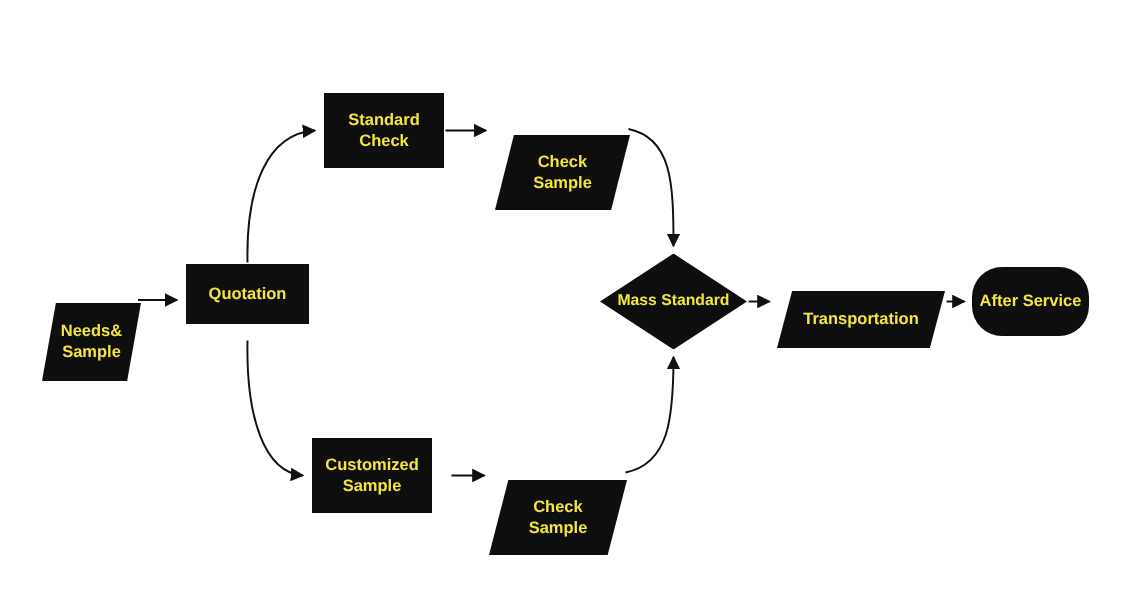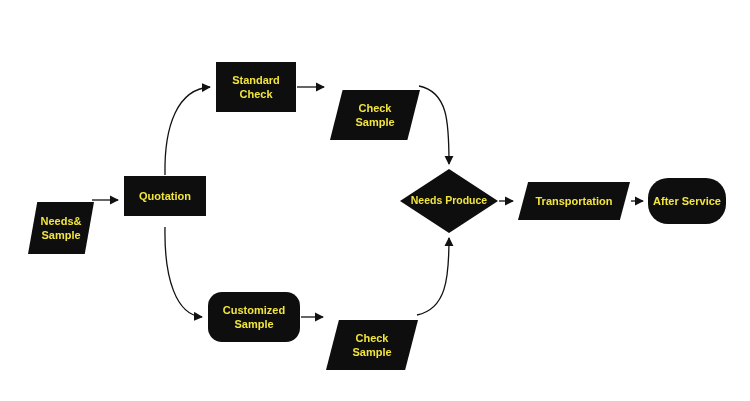--- a/index.html
+++ b/index.html
@@ -27,21 +27,21 @@
     text-align: center;
     background: var(--shape, #0e0e0e);
     color: var(--text, #f2e53e);
     font-weight: bold;
     font-size: 11px;
     line-height: 1.3;
     white-space: pre-line;
     box-sizing: border-box;
   }
   .para { clip-path: polygon(14% 0, 100% 0, 86% 100%, 0 100%); margin-top: 28px; }
-  .para-slim { clip-path: polygon(9% 0, 100% 0, 91% 100%, 0 100%); }
+  .para-slim { clip-path: polygon(9% 0, 100% 0, 91% 100%, 0 100%); margin-top: 12px; }
   .diamond { clip-path: polygon(50% 0, 100% 50%, 50% 100%, 0 50%); font-size: 10.5px; }
   .rounded { border-radius: 20px; }
 </style>
 </head>
 <body>
 
 <div class="canvas" style="--bg: #ffffff; --shape: #0e0e0e; --text: #f2e53e; --line: #111111;">
 
   <svg class="wires" viewBox="0 0 750 401" aria-hidden="true">
     <defs>
@@ -74,32 +74,32 @@
   <div class="node" style="left:216px; top:62px; width:80px; height:50px;">
     <span>Standard
 Check</span>
   </div>
 
   <div class="node para" style="left:330px; top:62px; width:90px; height:50px;">
     <span>Check
 Sample</span>
   </div>
 
-  <div class="node" style="left:208px; top:292px; width:92px; height:50px;border-radius:14px;">
+  <div class="node" style="left:208px; top:292px; width:80px; height:50px;">
     <span>Customized
 Sample</span>
   </div>
 
   <div class="node para" style="left:326px; top:292px; width:92px; height:50px;">
     <span>Check
 Sample</span>
   </div>
 
   <div class="node diamond" style="left:400px; top:169px; width:98px; height:64px;">
-    <span>Needs Produce</span>
+    <span>Mass Standard</span>
   </div>
 
   <div class="node para-slim" style="left:518px; top:182px; width:112px; height:38px;">
     <span>Transportation</span>
   </div>
 
   <div class="node rounded" style="left:648px; top:178px; width:78px; height:46px;">
     <span>After Service</span>
   </div>
 

